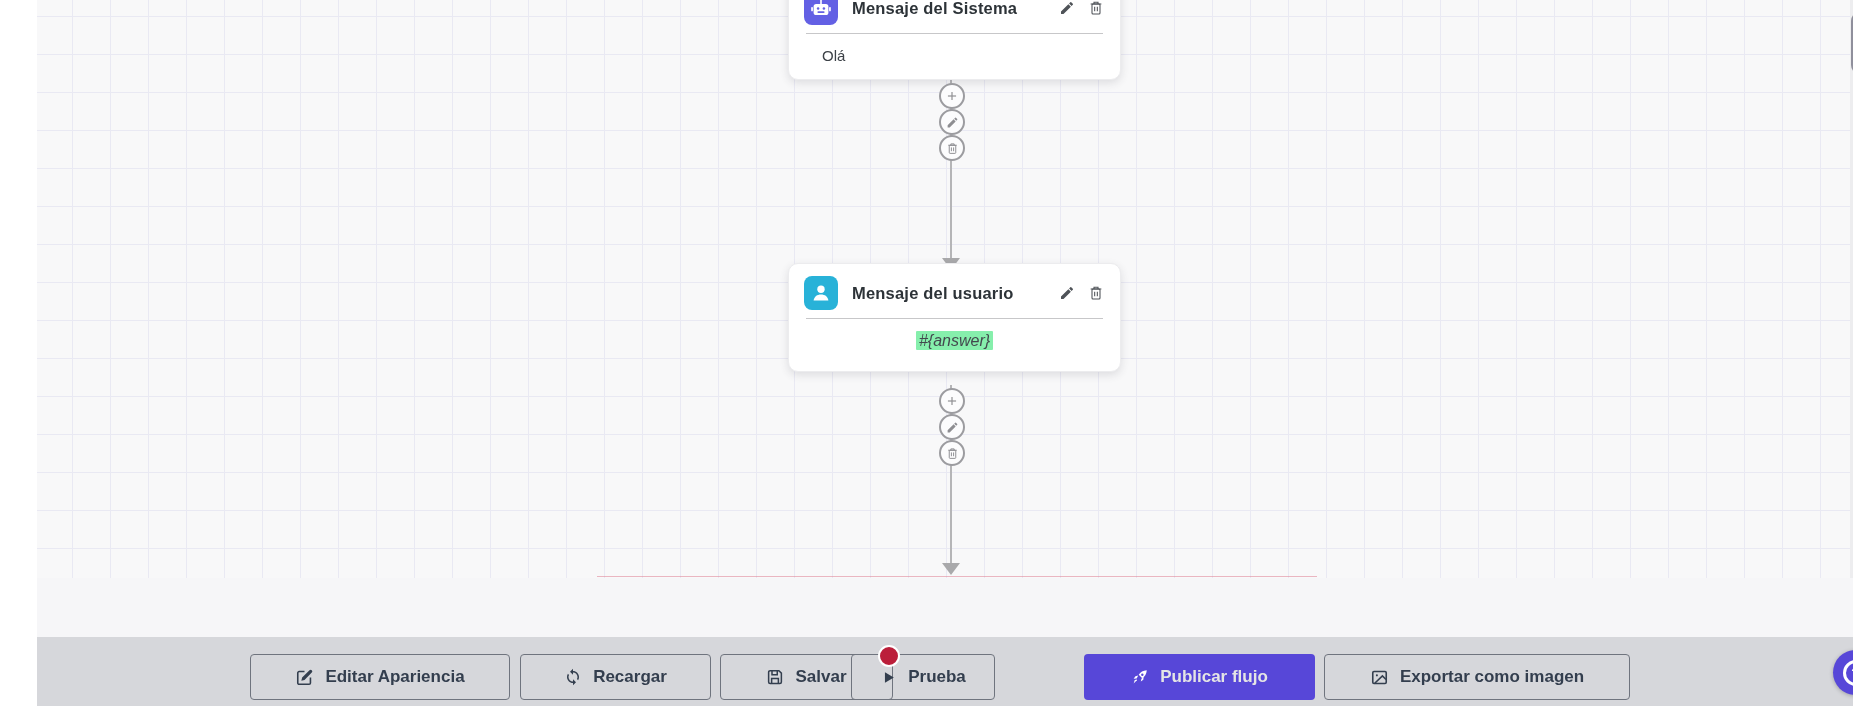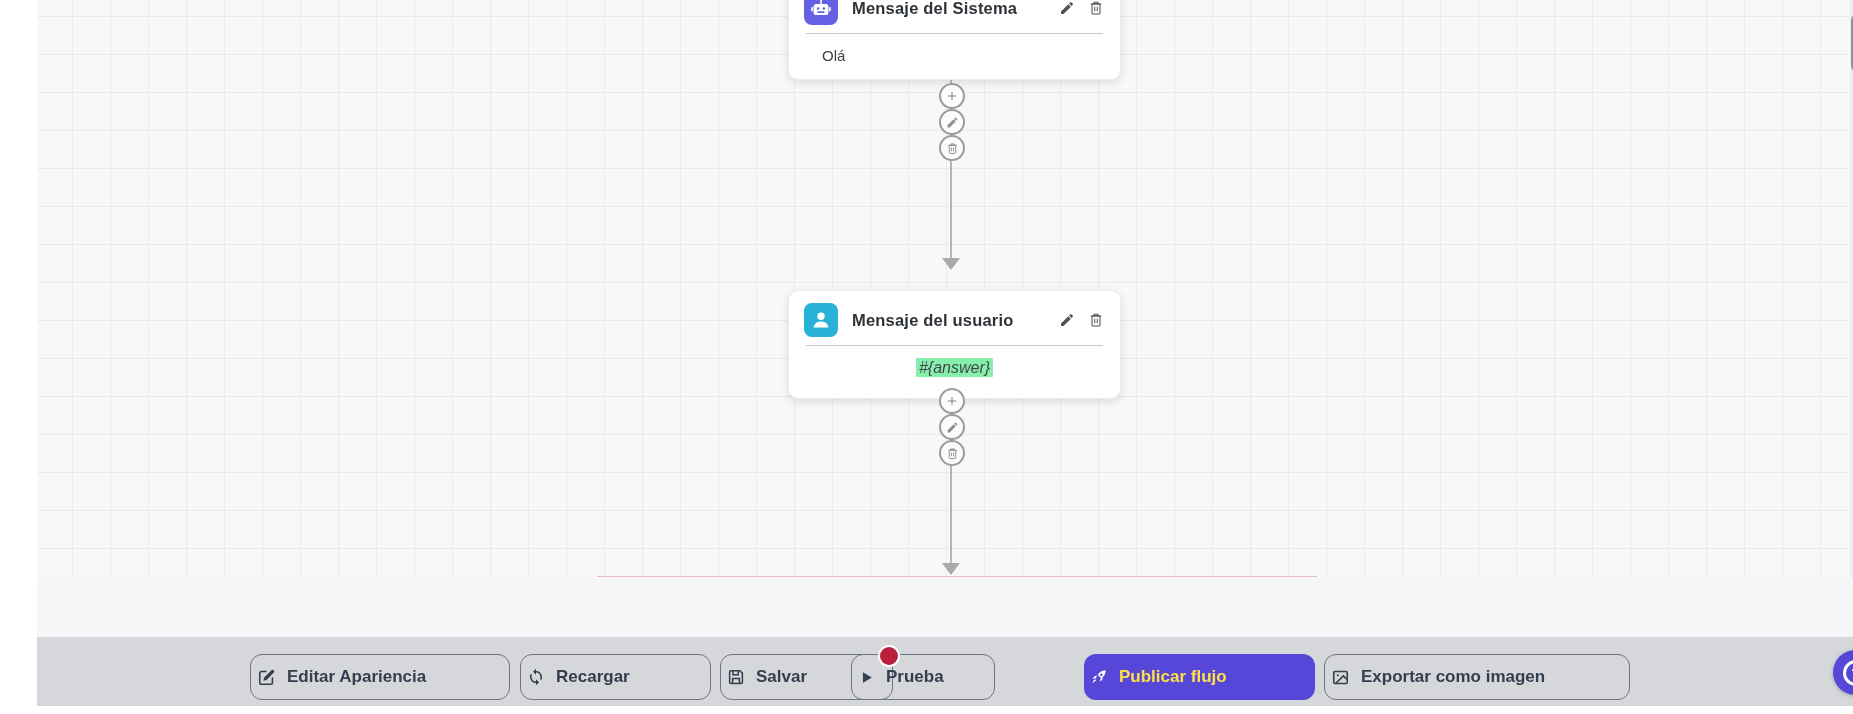--- a/index.html
+++ b/index.html
@@ -17,21 +17,21 @@
     background-position:35px 16px;
   }
   .pink-line{position:absolute;left:560px;top:576px;width:720px;height:1px;background:rgba(222,128,148,.55);}
 
   
   .node-card{
     position:absolute;left:751px;width:331px;background:#fff;border:1px solid #ececee;
     border-radius:10px;box-shadow:0 3px 8px rgba(60,60,70,.14);
   }
   .card1{top:-22px;height:100px;}
-  .card2{top:290px;height:107px;}
+  .card2{top:263px;height:107px;}
   .node-header{display:flex;align-items:center;gap:14px;padding:12px 16px 8px 15px;}
   .node-icon{width:34px;height:34px;border-radius:8px;flex:none;display:flex;align-items:center;justify-content:center;}
   .node-icon.bot{background:#6360e4;}
   .node-icon.user{background:#28b2d8;}
   .node-title{font-size:16.5px;font-weight:700;color:#2d3338;letter-spacing:.2px;}
   .node-actions{margin-left:auto;display:flex;align-items:center;gap:13px;color:#4f5358;}
   .icon-btn{display:flex;cursor:pointer;color:#4f5358;}
   .node-divider{height:1px;background:#c7c7c9;margin:0 17px;}
   .node-body{padding:13px 33px;font-size:15px;color:#3c4147;}
   .node-body.center{text-align:center;font-size:16px;}
@@ -59,30 +59,30 @@
   .scroll-down{position:absolute;left:1828px;top:559px;width:0;height:0;border-left:8px solid transparent;border-right:8px solid transparent;border-top:9px solid #48484c;cursor:pointer;}
 
   
   .strip{position:absolute;left:0;top:578px;width:1853px;height:59px;background:#f6f6f8;}
   .toolbar{position:absolute;left:0;top:637px;width:1853px;height:69px;background:#d6d7db;}
   .bottom-strip{position:absolute;left:0;top:706px;width:1853px;height:8px;background:#ffffff;}
   .right-sliver{position:absolute;left:1849px;top:632px;width:4px;height:74px;background:#fdfdfd;border-left:1px solid #9aa0a8;}
 
   .tb-btn{
     position:absolute;top:654px;height:46px;box-sizing:border-box;
-    display:flex;align-items:center;justify-content:flex-start;gap:11px;
-    border:1px solid #6f747e;border-radius:12px;background:transparent;
+    display:flex;align-items:center;justify-content:center;gap:11px;
+    border:1px solid #6f747e;border-radius:4px;background:transparent;
     font-family:"Liberation Sans",sans-serif;font-size:17px;font-weight:700;color:#333e4e;cursor:pointer;
   }
   .tb-btn svg{flex:none;}
   .b1{left:213px;width:260px;}
   .b2{left:483px;width:191px;}
   .b3{left:683px;width:173px;}
   .b4{left:814px;width:144px;}
-  .b5{left:1047px;width:231px;background:#5747d8;border:none;color:#fde047;}
+  .b5{left:1047px;width:231px;background:#5747d8;border:none;color:#e5e5e5;}
   .b6{left:1287px;width:306px;}
   .save-badge{position:absolute;left:841px;top:645px;width:18px;height:18px;border-radius:50%;background:#bb1e3a;border:2px solid #ffffff;box-sizing:content-box;}
 
   .help-btn{
     position:absolute;left:1796px;top:650px;width:45px;height:45px;border-radius:50%;
     background:#5747d8;display:flex;align-items:center;justify-content:center;cursor:pointer;
     box-shadow:0 1px 4px rgba(0,0,0,.25);
   }
   .help-ring{width:26px;height:26px;border-radius:50%;border:3px solid #fff;box-sizing:border-box;
     display:flex;align-items:center;justify-content:center;color:#fff;font-size:14px;font-weight:800;line-height:1;}

